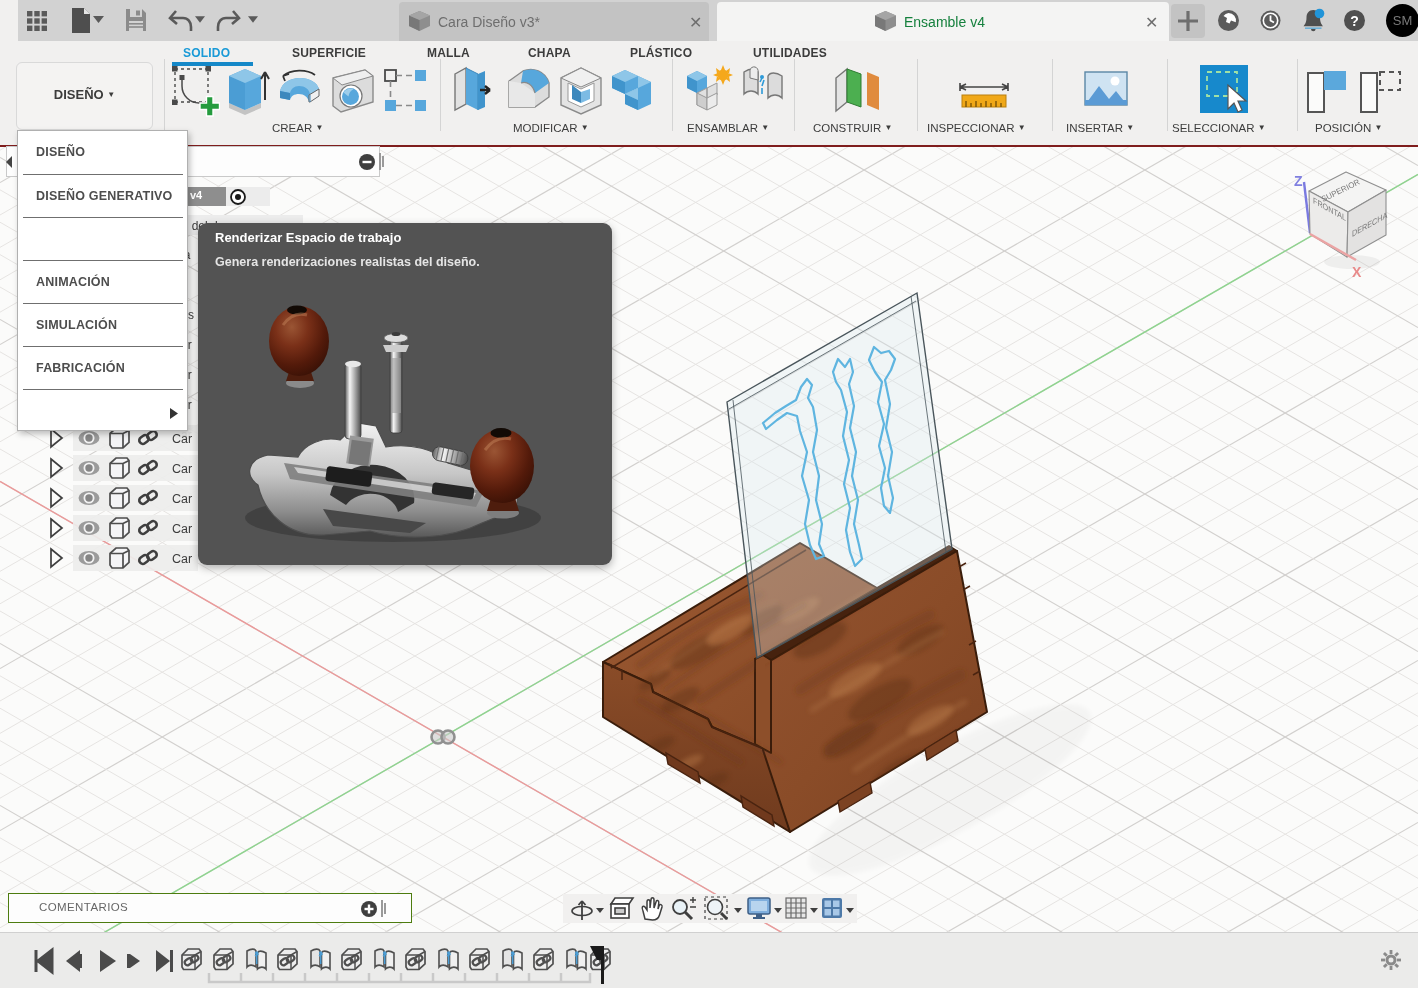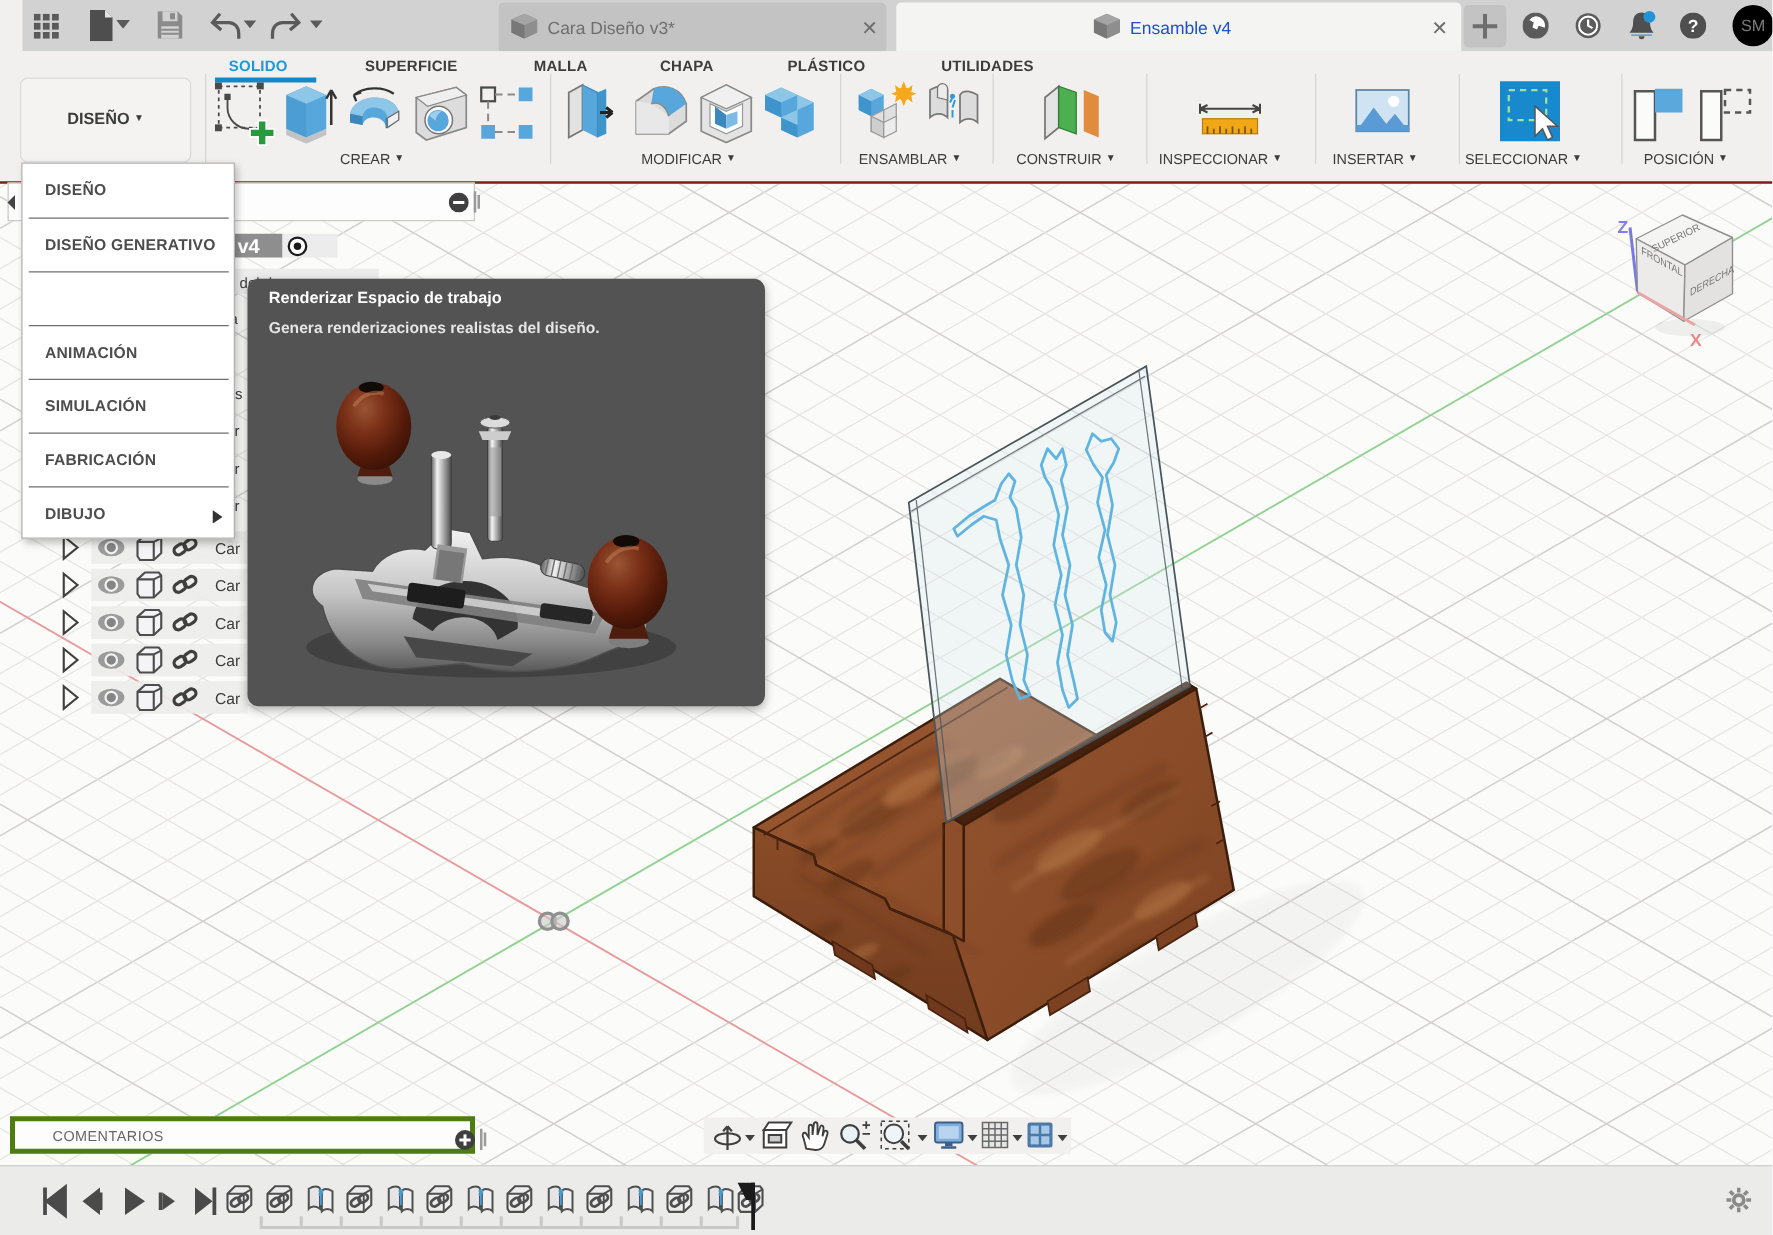--- a/index.html
+++ b/index.html
@@ -26,21 +26,21 @@
   #bsearch{position:absolute;left:6px;top:146px;width:374px;height:31px;background:#fdfdfd;border:1px solid #c9c9c9;box-sizing:border-box;}
   
   #wsmenu{position:absolute;left:17px;top:130px;width:171px;height:301px;background:#ffffff;border:1px solid #b0b0b0;box-shadow:2px 3px 6px rgba(0,0,0,0.25);box-sizing:border-box;}
   .mitem{position:absolute;left:0;width:100%;height:43px;line-height:43px;padding-left:18px;box-sizing:border-box;font-size:12.5px;font-weight:bold;color:#4d4d4d;letter-spacing:0.2px;}
   .msep{position:absolute;left:5px;width:160px;height:1px;background:#6f6f6f;}
   
   #tooltip{position:absolute;left:198px;top:223px;width:414px;height:342px;background:#535353;border-radius:9px;box-shadow:0 3px 8px rgba(0,0,0,0.3);}
   #tooltip .tt1{position:absolute;left:17px;top:7px;font-size:13px;font-weight:bold;color:#ffffff;}
   #tooltip .tt2{position:absolute;left:17px;top:32px;font-size:12.5px;font-weight:bold;color:#e5e5e5;}
   
-  #combar{position:absolute;left:8px;top:893px;width:372px;height:30px;background:#fdfdfd;border:4px solid #4d7c0f;box-sizing:border-box;}
+  #combar{position:absolute;left:8px;top:893px;width:404px;height:30px;background:#fdfdfd;border:1px solid #4d7c0f;box-sizing:border-box;}
   #combar span{position:absolute;left:30px;top:7px;font-size:11.5px;color:#666;letter-spacing:0.4px;}
   
   #navbar{position:absolute;left:563px;top:894px;width:294px;height:29px;background:#f1f0ef;}
   
   #timeline{position:absolute;left:0;top:932px;width:1418px;height:56px;background:#ebebea;border-top:1px solid #d0d0d0;}
 </style>
 </head>
 <body>
 <div id="app">
   <div id="viewport">
@@ -356,21 +356,21 @@
       </svg>
       <span class="tabtxt" style="left:39px">Cara Diseño v3*</span>
       <span class="tabx" style="left:290px">✕</span>
     </div>
     <div id="tab2">
       <svg class="abs" style="left:158px;top:9px" width="21" height="20" viewBox="0 0 21 20">
         <path d="M10.5 0 L21 4.5 L21 15 L10.5 20 L0 15 L0 4.5 Z" fill="#8e8e8e"></path>
         <path d="M0 4.5 L10.5 9 L10.5 20 L0 15 Z" fill="#787878"></path>
         <path d="M10.5 0 L21 4.5 L10.5 9 L0 4.5 Z" fill="#a5a5a5"></path>
       </svg>
-      <span class="tabtxt" style="left:187px;color:#1d4ed8">Ensamble v4</span>
+      <span class="tabtxt" style="left:187px;color:#15803d">Ensamble v4</span>
       <span class="tabx" style="left:428px">✕</span>
     </div>
     <div id="plusbtn">
       <svg class="abs" style="left:7px;top:7px" width="20" height="20" viewBox="0 0 20 20">
           <path d="M8.4 0 H11.6 V8.4 H20 V11.6 H11.6 V20 H8.4 V11.6 H0 V8.4 H8.4 Z" fill="#6e6e6e"></path>
         </svg>
     </div>
 
     <svg class="abs" style="left:1200px;top:10px" width="21" height="21" viewBox="0 0 21 21">
       <circle cx="10.5" cy="10.5" r="10.5" fill="#5b5b5b"></circle>
@@ -550,21 +550,21 @@
         <rect x="3.5" y="6.8" width="9" height="2.4" fill="#fff"></rect>
     </svg>
     <div class="abs" style="left:372px;top:6px;width:1.5px;height:17px;background:#9a9a9a"></div>
     <div class="abs" style="left:375px;top:9px;width:1.5px;height:11px;background:#9a9a9a"></div>
     <svg class="abs" style="left:-2px;top:9px" width="8" height="12" viewBox="0 0 8 12">
         <path d="M7 0 L1 6 L7 12 Z" fill="#444"></path>
       </svg>
   </div>
 
   <div class="abs" style="left:186px;top:187px;width:40px;height:19px;background:#8e8e8e"></div>
-  <div class="abs" style="left:190px;top:189px;font-size:16px;font-weight:bold;color:#fff"> v4</div>
+  <div class="abs" style="left:190px;top:189px;font-size:11px;font-weight:bold;color:#fff"> v4</div>
   <div class="abs" style="left:226px;top:187px;width:44px;height:19px;background:#ececec"></div>
   <svg class="abs" style="left:229px;top:188px" width="18" height="18" viewBox="0 0 18 18">
     <circle cx="9" cy="9" r="7" fill="#fff" stroke="#1a1a1a" stroke-width="1.8"></circle>
       <circle cx="9" cy="9" r="3" fill="#1a1a1a"></circle>
   </svg>
   <div class="abs" style="left:188px;top:215px;width:115px;height:20px;background:#ececec"></div>
   <div class="abs" style="left:175px;top:219px;font-size:12px;color:#3c3c3c">on del d</div>
   <div class="abs" style="left:177px;top:248px;font-size:12px;color:#3c3c3c">da</div>
   <div class="abs" style="left:188px;top:308px;font-size:12px;color:#3c3c3c">s</div>
   <div class="abs" style="left:181px;top:338px;font-size:12px;color:#3c3c3c">ar</div>
@@ -600,21 +600,20 @@
     <div class="msep" style="top:43px"></div>
     <div class="mitem" style="top:44px">DISEÑO GENERATIVO</div>
     <div class="msep" style="top:86px"></div>
     <div class="msep" style="top:129px"></div>
     <div class="mitem" style="top:130px">ANIMACIÓN</div>
     <div class="msep" style="top:172px"></div>
     <div class="mitem" style="top:173px">SIMULACIÓN</div>
     <div class="msep" style="top:215px"></div>
     <div class="mitem" style="top:216px">FABRICACIÓN</div>
     <div class="msep" style="top:258px"></div>
-    <div class="mitem" style="top:259px">DIBUJO</div>
     <svg class="abs" style="left:152px;top:277px" width="8" height="11" viewBox="0 0 8 11">
         <path d="M0 0 L8 5.5 L0 11 Z" fill="#333"></path>
       </svg>
   </div>
   <div id="tooltip">
     <div class="tt1">Renderizar Espacio de trabajo</div>
     <div class="tt2">Genera renderizaciones realistas del diseño.</div>
     <svg class="abs" style="left:0;top:0" width="414" height="342" viewBox="0 0 414 342">
       <defs>
         <linearGradient id="basemetal2" x1="0" y1="0" x2="0" y2="1">

